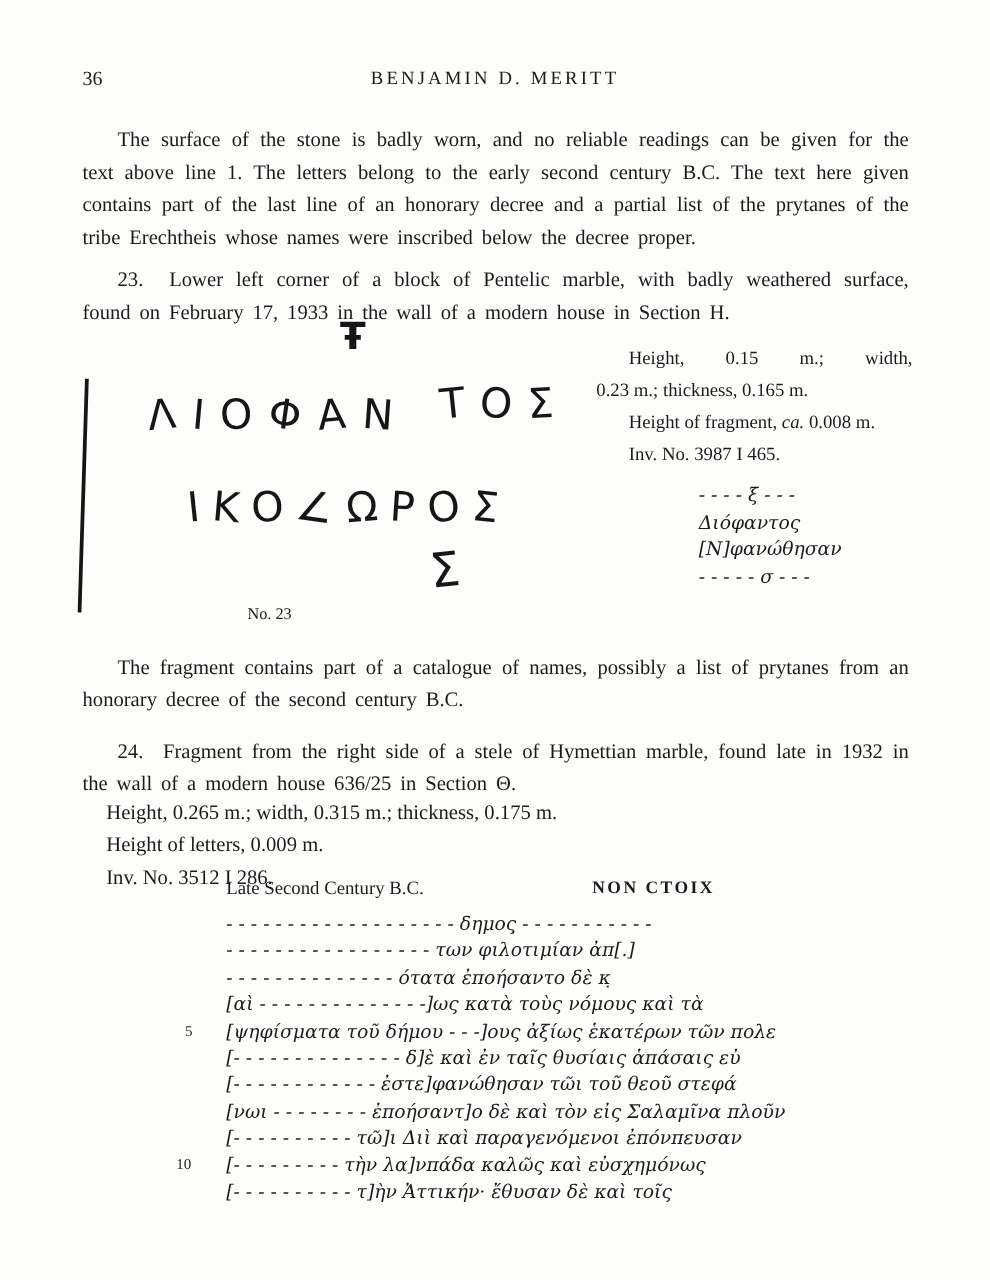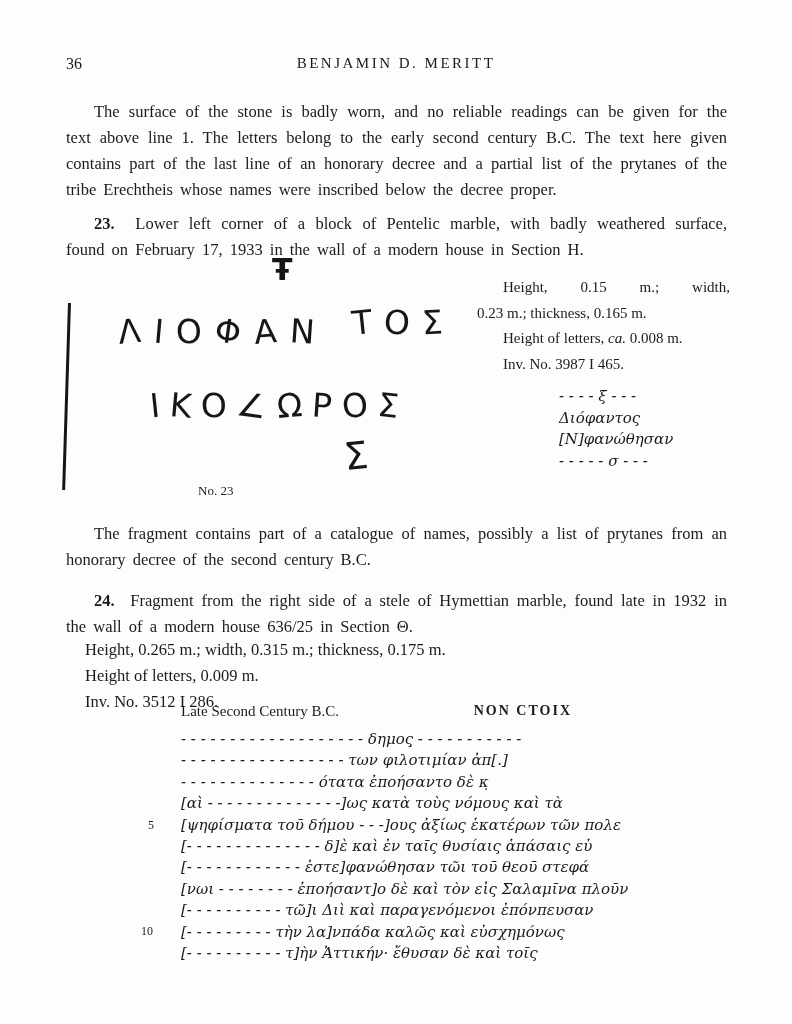--- a/index.html
+++ b/index.html
@@ -8,21 +8,21 @@
     background:#fdfdfc;color:#1b1b1b;
     font-family:"Liberation Serif",serif;
     overflow:hidden;
   }
   .pgnum{position:absolute;left:66px;top:55px;font-size:16px;}
   .runhead{position:absolute;left:0;top:55px;width:100%;text-align:center;
     font-size:15px;letter-spacing:2.5px;}
   .para{position:absolute;font-size:16.5px;line-height:26px;text-align:justify;
     word-spacing:3px;}
   .indent{text-indent:28px;}
-  .entry-num{font-weight:bold;}
+  .entry-num{font-weight:normal;}
   
   .stone-edge{position:absolute;left:68px;top:303px;width:3px;height:187px;
     background:#151515;transform:rotate(1.8deg);transform-origin:top left;}
   .draw{position:absolute;font-family:"DejaVu Sans",sans-serif;color:#161616;
     white-space:nowrap;}
   .xi-symbol{left:272px;top:252px;font-size:30px;font-weight:600;}
   .row1a{left:118px;top:312px;font-size:33px;}
   .row1a .glyph{margin-right:13px;}
   .row1b{left:352px;top:303px;font-size:33px;}
   .row1b .glyph{margin-right:12px;}
@@ -73,21 +73,21 @@
     <div class="draw row1a"><span class="glyph" style="transform: rotate(-6deg);">Λ</span><span class="glyph" style="transform: rotate(5deg);">Ι</span><span class="glyph" style="transform: rotate(-3deg);">Ο</span><span class="glyph" style="transform: rotate(8deg);">Φ</span><span class="glyph" style="transform: rotate(-5deg);">Α</span><span class="glyph" style="transform: rotate(4deg);">Ν</span></div>
     <div class="draw row1b"><span class="glyph" style="transform: rotate(-6deg);">Τ</span><span class="glyph" style="transform: rotate(5deg);">Ο</span><span class="glyph" style="transform: rotate(-3deg);">Σ</span></div>
     <div class="draw row2"><span class="glyph" style="transform: rotate(-6deg);">Ι</span><span class="glyph" style="transform: rotate(5deg);">Κ</span><span class="glyph" style="transform: rotate(-3deg);">Ο</span><span class="glyph" style="transform: rotate(8deg);">∠</span><span class="glyph" style="transform: rotate(-5deg);">Ω</span><span class="glyph" style="transform: rotate(4deg);">Ρ</span><span class="glyph" style="transform: rotate(-7deg);">Ο</span><span class="glyph" style="transform: rotate(6deg);">Σ</span></div>
     <div class="draw row3"><span class="glyph" style="transform: rotate(-6deg);">Σ</span></div>
     <div class="figcap">No. 23</div>
   </div>
 
   <div class="info23">
     <div class="spread">Height, 0.15 m.; width,</div>
     <div>0.23 m.; thickness, 0.165 m.</div>
-    <div class="hang"><span>Height of letters, </span><span class="it">ca.</span><span> 0.008 m.</span></div>
+    <div class="hang"><span>Height of fragment, </span><span class="it">ca.</span><span> 0.008 m.</span></div>
     <div class="hang">Inv. No. 3987 I 465.</div>
   </div>
 
   <div class="trans23">
     <div>- - - - ξ - - -</div>
     <div>Διόφαντος</div>
     <div>[Ν]φανώθησαν</div>
     <div>- - - - - σ - - -</div>
   </div>
 

